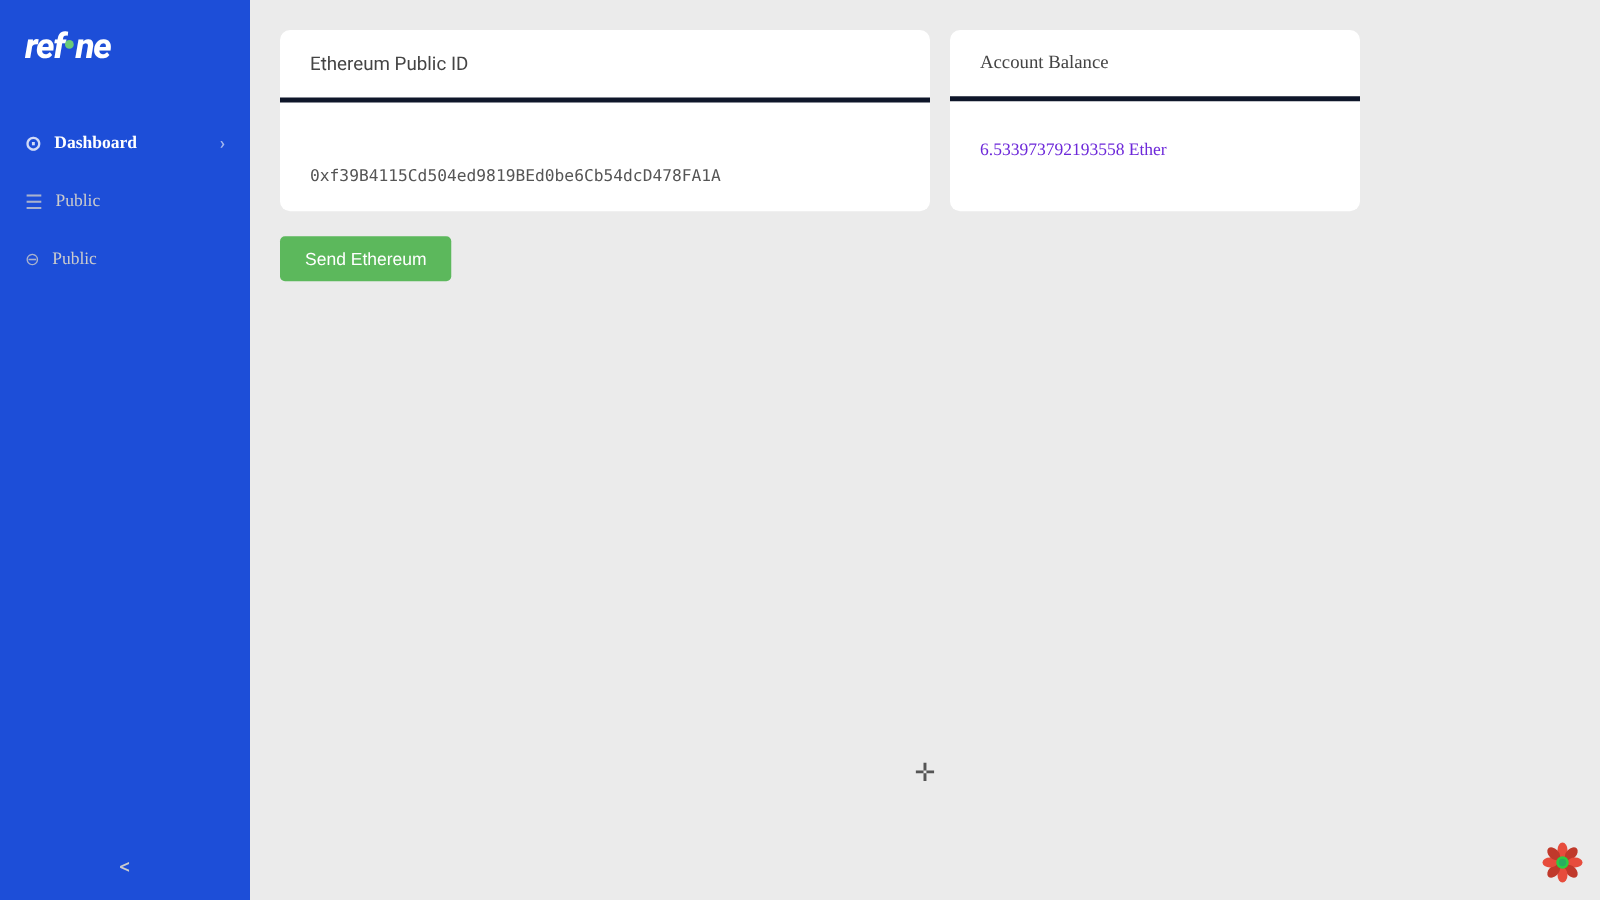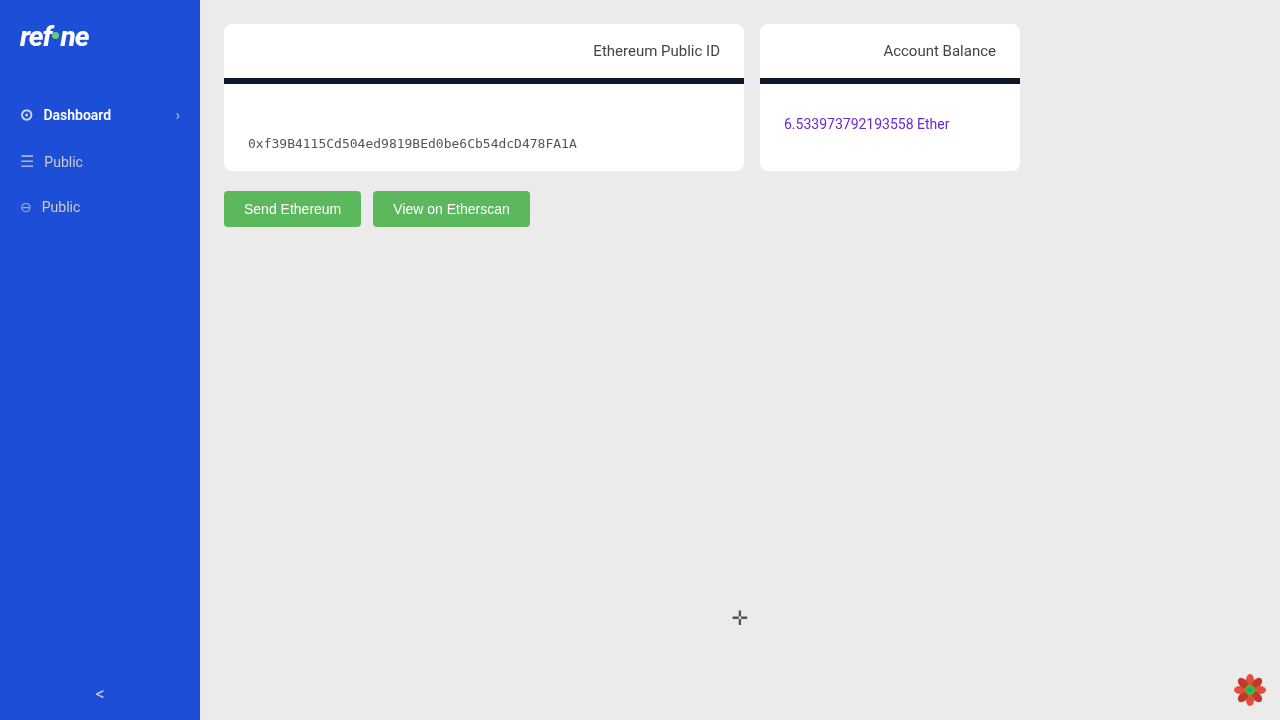--- a/index.html
+++ b/index.html
@@ -57,20 +57,21 @@
       font-weight: 600;
     }
 
     .nav-item .nav-icon {
       font-size: 16px;
       opacity: 0.8;
     }
 
     .nav-item .nav-label {
       flex: 1;
+      font-family: Liberation Serif, serif;
     }
 
     .nav-item .nav-arrow {
       font-size: 14px;
       opacity: 0.6;
     }
 
     .sidebar-collapse {
       padding: 16px 20px;
       color: #ccc;
@@ -100,30 +101,31 @@
       padding: 0;
       overflow: hidden;
     }
 
     .card-eth-id {
       flex: 1;
       max-width: 520px;
     }
 
     .card-balance {
-      width: 260px;
+      width: 328px;
+      font-family: Liberation Serif, serif;
     }
 
     .card-header {
       padding: 18px 24px;
-      border-bottom: 6px solid #0f172a;
+      border-bottom: 4px solid #0f172a;
       color: #444;
       font-size: 15px;
       font-weight: 400;
-      text-align: right;
+      text-align: left;
     }
 
     .card-body {
       padding: 24px;
       min-height: 80px;
       display: flex;
       align-items: center;
     }
 
     .card-eth-id .card-body {
@@ -236,21 +238,20 @@
       <div class="card-header">Account Balance</div>
       <div class="card-body">
         <span class="balance-value">6.533973792193558 Ether</span>
       </div>
     </div>
 
   </div>
 
   <div class="buttons-row">
     <button class="btn-green">Send Ethereum</button>
-    <button class="btn-green">View on Etherscan</button>
   </div>
 
   <div class="move-cursor">
     <span>✛</span>
   </div>
 </main>
 
 <div class="flower-icon" style="position:fixed;bottom:12px;right:12px;">
   <svg viewBox="0 0 36 36" xmlns="http://www.w3.org/2000/svg" width="36" height="36">
     <circle cx="18" cy="18" r="6" fill="#c0392b"></circle>

